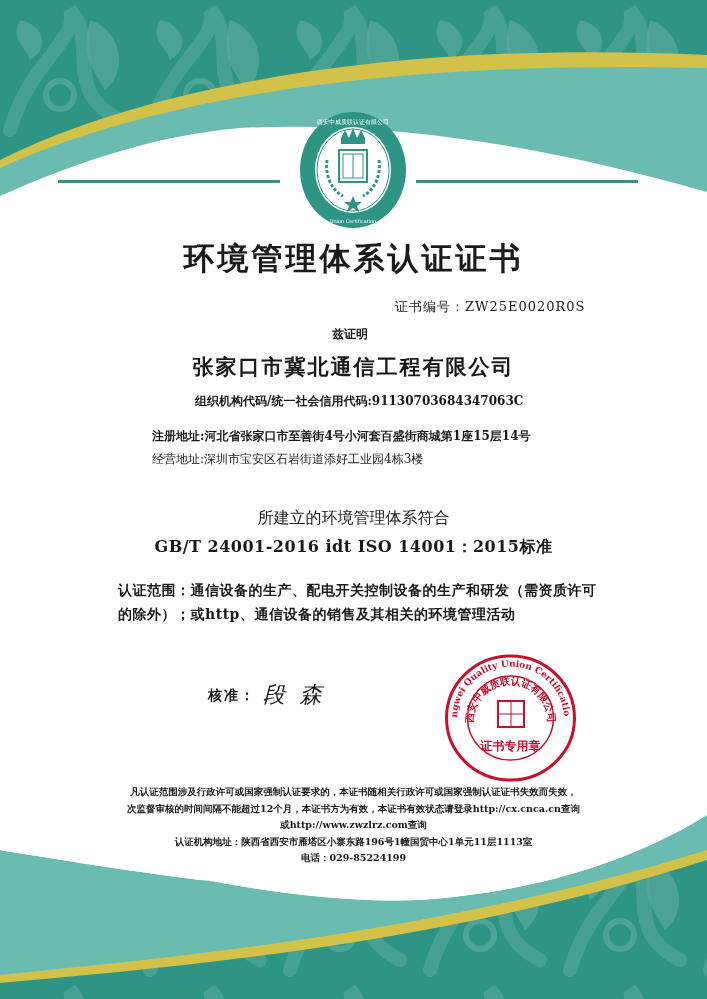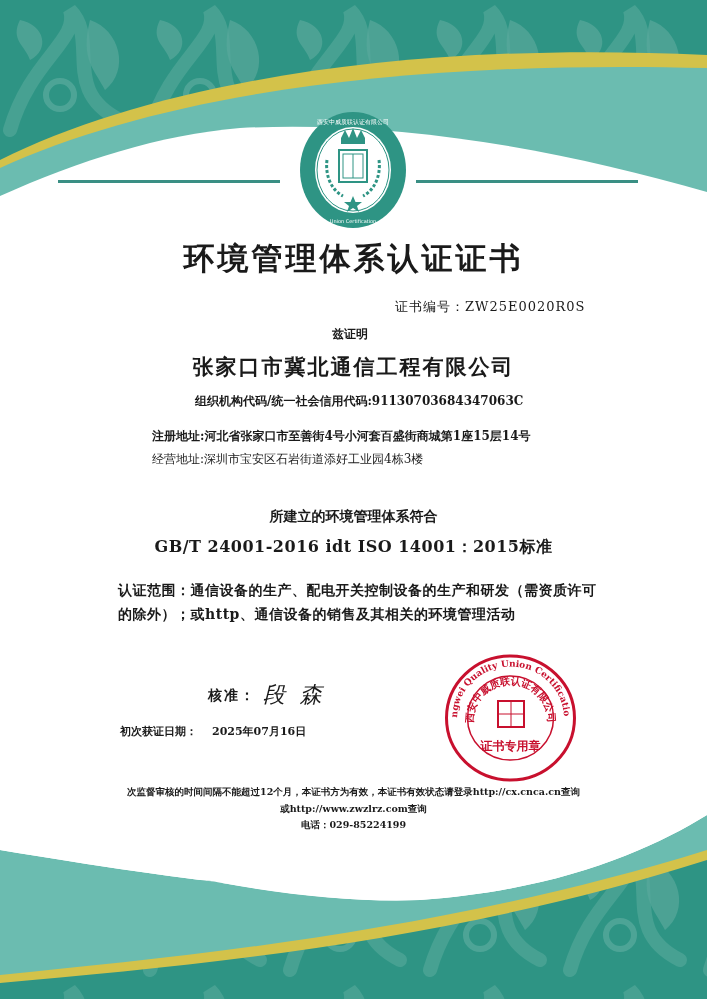--- a/index.html
+++ b/index.html
@@ -17,21 +17,21 @@
 
     .emblem { position: absolute; left: 297px; top: 110px; width: 112px; height: 120px; z-index: 2; }
 
     .title { top: 238px; font-size: 31px; font-weight: bold; letter-spacing: 3px; }
     .cert-no { top: 298px; left: 395px; font-size: 13px; font-weight: normal; letter-spacing: 1px; }
     .certify { top: 326px; left: 332px; font-size: 12px; font-weight: bold; }
     .company { top: 353px; font-size: 21px; font-weight: bold; letter-spacing: 2px; }
     .orgcode { top: 393px; left: 195px; font-size: 12px; font-weight: bold; }
     .reg-addr { top: 428px; left: 152px; font-size: 12px; font-weight: bold; }
     .op-addr { top: 451px; left: 152px; font-size: 12px; font-weight: normal; }
-    .established { top: 508px; font-size: 14px; font-weight: bold; }
+    .established { top: 508px; font-size: 16px; font-weight: normal; }
     .standard { top: 537px; font-size: 16px; font-weight: bold; letter-spacing: 0.5px; }
     .scope { top: 578px; left: 118px; width: 490px; font-size: 14px; font-weight: bold; line-height: 24px; letter-spacing: 0.5px; }
 
     .approver { top: 680px; left: 208px; font-size: 14px; font-weight: bold; letter-spacing: 2px; }
     .signature { font-family: "DejaVu Serif", serif; font-style: italic; font-size: 22px; font-weight: normal; letter-spacing: 4px; vertical-align: -2px; }
 
     .dates { top: 722px; left: 120px; font-size: 11px; font-weight: bold; line-height: 19px; }
     .dates .row span.lbl { display: inline-block; width: 92px; letter-spacing: 0; }
 
     .seal { position: absolute; left: 443px; top: 653px; width: 135px; height: 130px; z-index: 3; }
@@ -114,21 +114,20 @@
 <div class="layer scope">
   <span>认证范围：</span><span>通信设备的生产、配电开关控制设备的生产和研发（需资质许可的除外）；或http、通信设备的销售及其相关的环境管理活动</span>
 </div>
 
 <div class="layer approver">
   <span>核准：</span>
   <span class="signature">段 森</span>
 </div>
 
 <div class="layer dates">
-  <div class="row"><span class="lbl">初次获证日期：</span><span>2025年07月16日</span></div>
 </div>
 
 <svg class="seal" viewBox="0 0 135 130" xmlns="http://www.w3.org/2000/svg">
   <defs>
     <path id="sealArcOuter" d="M 14 65 A 53 51 0 1 1 121 65"></path>
     <path id="sealArcInner" d="M 30 68 A 37 36 0 1 1 105 68"></path>
   </defs>
   <ellipse cx="67.5" cy="65" rx="64" ry="62" fill="none" stroke="#c8102e" stroke-width="3"></ellipse>
   <ellipse cx="67.5" cy="65" rx="43" ry="42" fill="none" stroke="#c8102e" stroke-width="1.5"></ellipse>
   <text font-size="9" fill="#c8102e" font-family="DejaVu Serif, serif" font-weight="bold">
@@ -137,16 +136,18 @@
   <text font-size="10" fill="#c8102e" font-family="DejaVu Serif, serif" font-weight="bold">
     <textPath href="#sealArcInner" startOffset="50%" text-anchor="middle">西安中威质联认证有限公司</textPath>
   </text>
   <rect x="55" y="48" width="26" height="26" fill="none" stroke="#c8102e" stroke-width="2"></rect>
   <line x1="68" y1="48" x2="68" y2="74" stroke="#c8102e" stroke-width="1"></line>
   <line x1="55" y1="61" x2="81" y2="61" stroke="#c8102e" stroke-width="1"></line>
   <text x="67.5" y="97" font-size="12" fill="#c8102e" text-anchor="middle" font-family="DejaVu Sans, sans-serif" font-weight="bold">证书专用章</text>
 </svg>
 
 <div class="layer notice">
+  <span class="ln">凡认证范围涉及行政许可或国家强制认证要求的，本证书随相关行政许可或国家强制认证证书失效而失效，</span>
   <span class="ln">次监督审核的时间间隔不能超过12个月，本证书方为有效，本证书有效状态请登录http://cx.cnca.cn查询</span>
   <span class="ln">或http://www.zwzlrz.com查询</span>
+  <span class="ln">认证机构地址：陕西省西安市雁塔区小寨东路196号1幢国贸中心1单元11层1113室</span>
   <span class="ln">电话：029-85224199</span>
 </div>
 
 </body></html>

